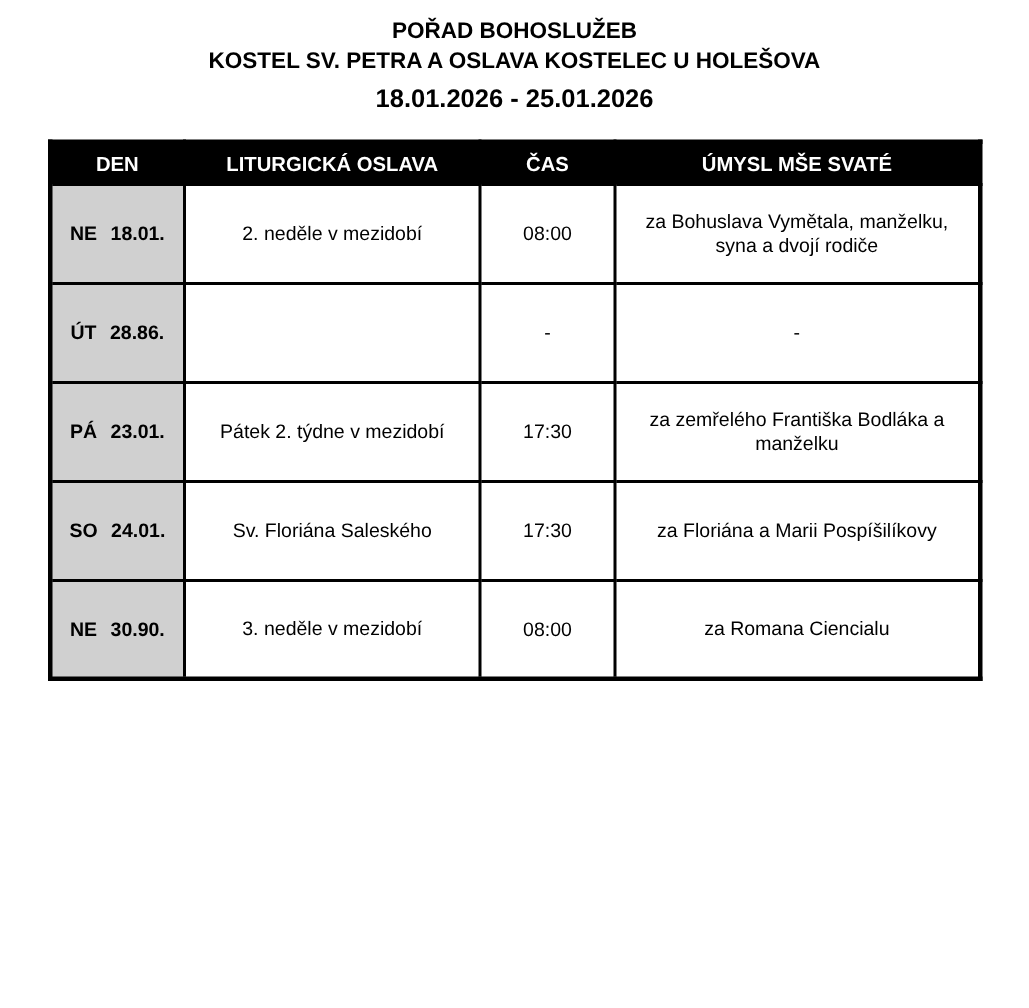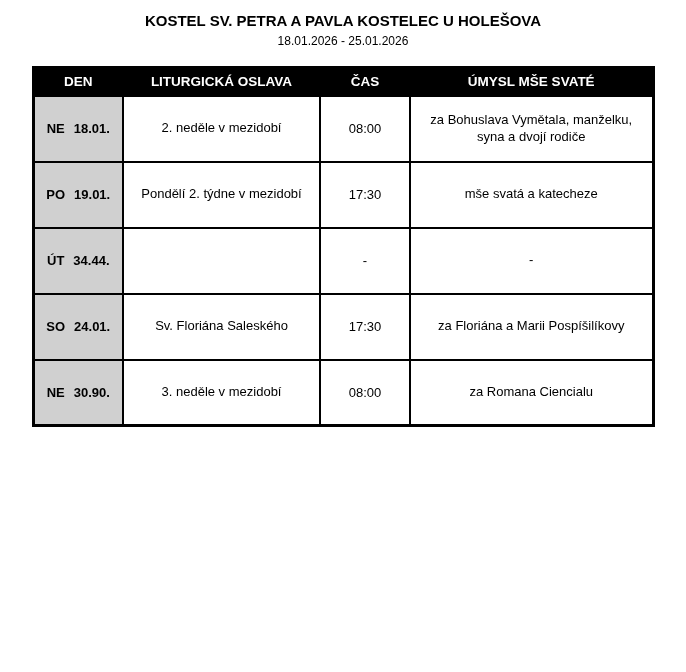--- a/index.html
+++ b/index.html
@@ -22,22 +22,22 @@
     font-size: 15px;
     font-weight: bold;
     line-height: 1.35;
   }
   .doc-subtitle {
     font-size: 15px;
     font-weight: bold;
     line-height: 1.35;
   }
   .doc-daterange {
-    font-size: 12px;
-    font-weight: normal;
+    font-size: 17px;
+    font-weight: bold;
     line-height: 1.4;
     margin-top: 2px;
   }
   table.schedule {
     border-collapse: collapse;
     table-layout: fixed;
     width: 620px;
     margin: 16px auto 0 auto;
     border: 3px solid var(--border-color, #000);
   }
@@ -81,21 +81,22 @@
   col.c-umysl { width: 243px; }
   td.celebration-cell,
   td.intention-cell {
     line-height: 1.25;
   }
 </style>
 </head>
 <body>
 
 <div class="doc-header">
-  <div class="doc-subtitle">KOSTEL SV. PETRA A PAVLA KOSTELEC U HOLEŠOVA</div>
+  <div class="doc-title">POŘAD BOHOSLUŽEB</div>
+  <div class="doc-subtitle">KOSTEL SV. PETRA A OSLAVA KOSTELEC U HOLEŠOVA</div>
   <div class="doc-daterange">18.01.2026 - 25.01.2026</div>
 </div>
 
 <table class="schedule">
   <colgroup>
     <col class="c-den">
       <col class="c-osl">
       <col class="c-cas">
       <col class="c-umysl">
   </colgroup>
@@ -108,30 +109,30 @@
     </tr>
   </thead>
   <tbody>
     <tr>
       <td class="day-cell"><span class="day-abbr">NE</span><span class="day-date">18.01.</span></td>
       <td class="celebration-cell">2. neděle v mezidobí</td>
       <td class="time-cell">08:00</td>
       <td class="intention-cell">za Bohuslava Vymětala, manželku, syna a dvojí rodiče</td>
     </tr>
     <tr>
-      <td class="day-cell"><span class="day-abbr">PO</span><span class="day-date">19.01.</span></td>
-      <td class="celebration-cell">Pondělí 2. týdne v mezidobí</td>
-      <td class="time-cell">17:30</td>
-      <td class="intention-cell">mše svatá a katecheze</td>
-    </tr>
-    <tr>
-      <td class="day-cell"><span class="day-abbr">ÚT</span><span class="day-date">34.44.</span></td>
+      <td class="day-cell"><span class="day-abbr">ÚT</span><span class="day-date">28.86.</span></td>
       <td class="celebration-cell"></td>
       <td class="time-cell">-</td>
       <td class="intention-cell">-</td>
+    </tr>
+    <tr>
+      <td class="day-cell"><span class="day-abbr">PÁ</span><span class="day-date">23.01.</span></td>
+      <td class="celebration-cell">Pátek 2. týdne v mezidobí</td>
+      <td class="time-cell">17:30</td>
+      <td class="intention-cell">za zemřelého Františka Bodláka a manželku</td>
     </tr>
     <tr>
       <td class="day-cell"><span class="day-abbr">SO</span><span class="day-date">24.01.</span></td>
       <td class="celebration-cell">Sv. Floriána Saleského</td>
       <td class="time-cell">17:30</td>
       <td class="intention-cell">za Floriána a Marii Pospíšilíkovy</td>
     </tr>
     <tr>
       <td class="day-cell"><span class="day-abbr">NE</span><span class="day-date">30.90.</span></td>
       <td class="celebration-cell">3. neděle v mezidobí</td>

